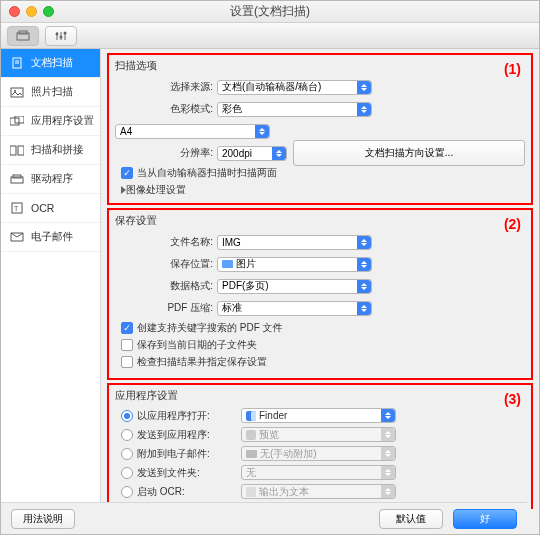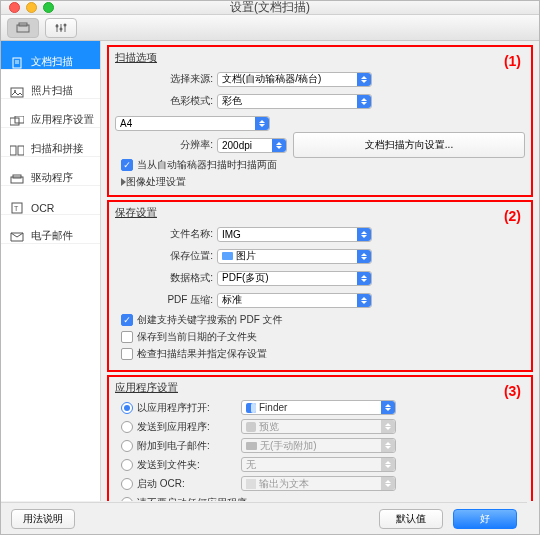--- a/index.html
+++ b/index.html
@@ -1,35 +1,35 @@
 <!DOCTYPE html>
 <html><head>
 <meta charset="utf-8">
 <style>
 * { box-sizing: border-box; margin: 0; padding: 0; font-family: -apple-system, "Helvetica Neue", Arial, sans-serif; }
 body { background: #fff; width: 540px; height: 535px; overflow: hidden; }
 .window { width: 540px; height: 535px; background: #f0f0f0; border: 1px solid #b8b8b8; position: relative; }
-.titlebar { height: 14px; background: linear-gradient(#f6f6f6,#e8e8e8); border-bottom: 1px solid #d0d0d0; display: flex; align-items: center; position: relative; }
+.titlebar { height: 22px; background: linear-gradient(#f6f6f6,#e8e8e8); border-bottom: 1px solid #d0d0d0; display: flex; align-items: center; position: relative; }
 .traffic { display: flex; gap: 6px; padding-left: 8px; }
 .dot { width: 11px; height: 11px; border-radius: 50%; }
 .dot.red { background: #ff5f57; border: 0.5px solid #e0443e; }
 .dot.yellow { background: #ffbd2e; border: 0.5px solid #dea123; }
 .dot.green { background: #28c940; border: 0.5px solid #1aab29; }
 .title { position: absolute; left: 0; right: 0; text-align: center; font-size: 12px; color: #444; }
 .toolbar { height: 26px; background: linear-gradient(#fafafa,#e3e3e3); border-bottom: 1px solid #c8c8c8; display: flex; align-items: center; padding: 0 6px; gap: 6px; }
 .tool-btn { width: 32px; height: 20px; border: 1px solid #c0c0c0; border-radius: 4px; background: linear-gradient(#fdfdfd,#ececec); display: flex; align-items: center; justify-content: center; }
 .tool-btn.active { background: #d0d0d0; }
 .content-row { display: flex; height: 460px; }
 .sidebar { width: 100px; background: #fff; border-right: 1px solid #d8d8d8; }
-.sb-item { height: 29px; display: flex; align-items: flex-end; padding-left: 8px; font-size: 10.5px; color: #333; gap: 7px; border-bottom: 1px solid #f1f1f1; cursor: default; }
+.sb-item { height: 29px; display: flex; align-items: center; padding-left: 8px; font-size: 10.5px; color: #333; gap: 7px; border-bottom: 1px solid #f1f1f1; cursor: default; }
 .sb-item.active { background: #1a8eff; color: #fff; }
 .sb-icon { width: 15px; height: 12px; display: flex; align-items: center; justify-content: center; }
 .main { flex: 1; padding: 4px 6px 2px 6px; overflow: auto; position: relative; }
 .section { border: 2px solid #ff0000; margin-bottom: 3px; padding: 4px 6px 6px 6px; position: relative; }
-.section-title { font-size: 10.5px; color: #333; margin-bottom: 4px; text-decoration: underline; }
+.section-title { font-size: 10.5px; color: #333; margin-bottom: 4px; }
 .sec-num { position: absolute; top: 6px; right: 10px; color: #ff0000; font-size: 14px; font-weight: bold; }
 .form-row { display: flex; align-items: center; height: 20px; margin-bottom: 2px; }
 .form-lbl { width: 102px; text-align: right; font-size: 10px; color: #333; padding-right: 4px; }
 .form-ctl { flex: 1; max-width: 155px; }
 .select { height: 15px; background: #fff; border: 1px solid #b8b8b8; border-radius: 3px; display: flex; align-items: center; font-size: 10px; padding: 0 4px; position: relative; }
 .select-arrow { position: absolute; right: 0; top: 0; bottom: 0; width: 14px; background: #3b82f6; border-radius: 0 3px 3px 0; display: flex; flex-direction: column; align-items: center; justify-content: center; }
 .select-arrow::before { content: ""; border-left: 3px solid transparent; border-right: 3px solid transparent; border-bottom: 3px solid #fff; margin-bottom: 1px; }
 .select-arrow::after { content: ""; border-left: 3px solid transparent; border-right: 3px solid transparent; border-top: 3px solid #fff; }
 .checkbox-row { display: flex; align-items: center; font-size: 10px; color: #333; margin: 3px 0 3px 6px; gap: 4px; }
 .cb { width: 12px; height: 12px; border: 1px solid #a0a0a0; border-radius: 2px; background: #fff; display: inline-flex; align-items: center; justify-content: center; }

